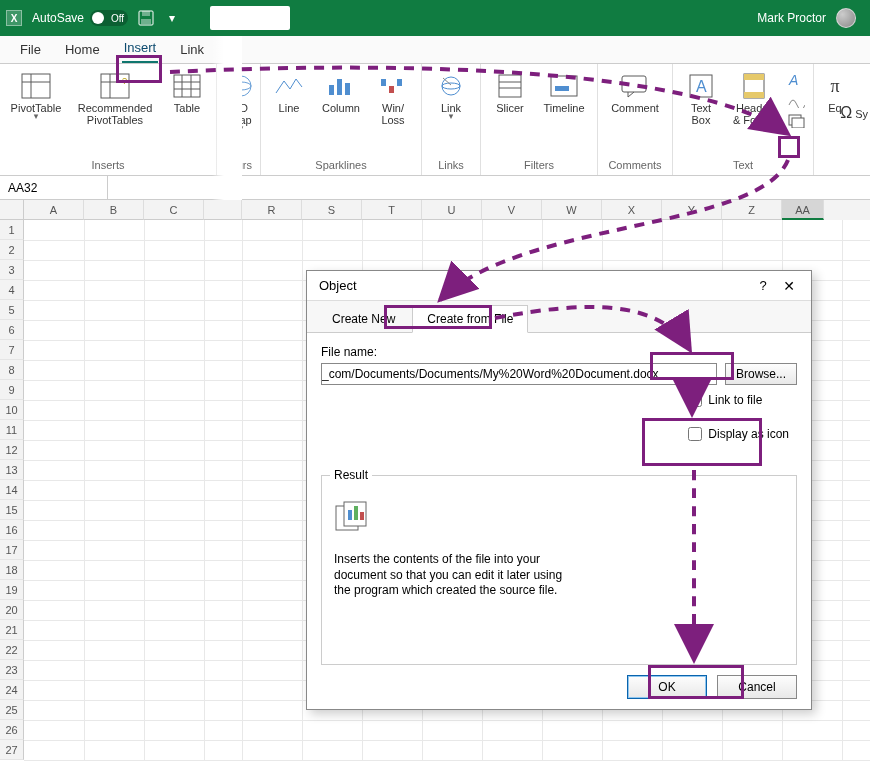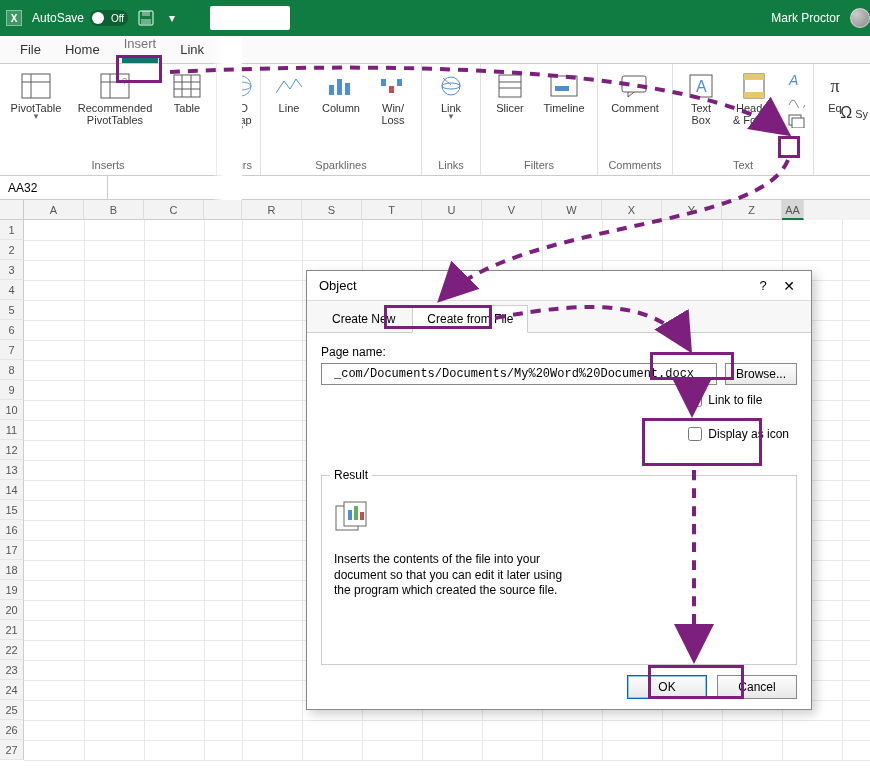--- a/index.html
+++ b/index.html
@@ -9,27 +9,27 @@
   .titlebar { height: 36px; background: #107c41; display: flex; align-items: center; color: #fff; font-size: 12px; }
   .titlebar .left { display: flex; align-items: center; gap: 10px; padding-left: 6px; }
   .app-icon { width:16px; height:16px; background:#fff3; border:1px solid #fff6; display:flex; align-items:center; justify-content:center; font-size:10px; font-weight:bold;}
   .autosave { display:flex; align-items:center; gap:6px; }
   .toggle { width:38px; height:16px; border-radius:8px; background:#0b5f32; position:relative; display:flex; align-items:center; }
   .toggle .knob { width:12px;height:12px;border-radius:50%;background:#fff;position:absolute;left:2px;}
   .toggle .lbl { font-size:10px; color:#fff; position:absolute; right:4px;}
   .save-icon { width:16px;height:16px;}
   .titlebar .qbar-drop { width:16px; color:#fff; text-align:center; }
   .titlebar .dropbox { margin-left:20px; width:80px; height:24px; background:#fff; border-radius:2px; }
-  .titlebar .right { margin-left:auto; display:flex; align-items:center; gap:10px; }
+  .titlebar .right { margin-left:auto; display:flex; align-items:center; gap:10px; padding-right:14px;}
   .avatar { width:20px; height:20px; border-radius:50%; background:radial-gradient(circle at 30% 30%,#ccc,#888); border:1px solid #fff8;}
   
   
   .menutabs { height:28px; border-bottom:1px solid #ccc; display:flex; align-items:flex-end; gap:20px; padding:0 18px; font-size:13px; color:#333; background:#fafafa;}
   .menutabs .tab { padding:4px 2px 6px 2px; cursor:default;}
-  .menutabs .tab.active { border-bottom:6px solid #0f766e; color:#737373;}
+  .menutabs .tab.active { border-bottom:2px solid #0f766e; color:#0c4a6e;}
 
   
   .ribbon { height:112px; background:#fff; border-bottom:1px solid #ccc; display:flex; font-size:11px; color:#333; position:relative; overflow:hidden;}
   .rgroup { display:flex; flex-direction:column; padding:4px 8px 0 8px; border-right:1px solid #e0e0e0;}
   .rgroup .items { display:flex; gap:8px; flex:1; align-items:flex-start; }
   .ritem { display:flex; flex-direction:column; align-items:center; width:56px; text-align:center; gap:2px; padding-top:4px;}
   .ritem.wide { width:86px; }
   .ritem .ic { width:32px; height:28px; display:flex; align-items:center; justify-content:center;}
   .ritem .lbl { font-size:11px; line-height:1.1; }
   .rgroup .gname { text-align:center; color:#666; font-size:11px; padding:2px 0 4px 0;}
@@ -59,21 +59,21 @@
   .dialog { position:absolute; left:306px; top:270px; width:506px; height:440px; background:#fff; border:1px solid #888; box-shadow:4px 4px 10px #0003; font-size:12px;}
   .dialog .titlebar2 { height:30px; display:flex; align-items:center; padding:0 8px; border-bottom:1px solid #ddd;}
   .dialog .titlebar2 .t { flex:1; font-size:13px; padding-left:4px;}
   .dialog .titlebar2 .help { width:24px; text-align:center; font-size:13px; cursor:default;}
   .dialog .titlebar2 .close { width:28px; text-align:center; font-size:14px; cursor:default;}
   .dialog .tabrow { display:flex; align-items:flex-end; height:32px; padding-left:10px; border-bottom:1px solid #ccc; background:#f7f7f7;}
   .dtab { padding:6px 14px; font-size:12px; border:1px solid transparent; border-bottom:none; margin-right:2px; background:#f7f7f7;}
   .dtab.front { background:#fff; border:1px solid #ccc; border-bottom:1px solid #fff; position:relative; top:1px;}
   .dbody { padding:12px 14px 10px 14px; position:relative; height:calc(100% - 30px - 32px - 44px);}
   .filefield { display:flex; gap:8px; align-items:center;}
-  .filefield input { flex:1; height:22px; font-size:12px; padding:0 12px; border:1px solid #888;font-family:Liberation Mono, monospace;}
+  .filefield input { flex:1; height:22px; font-size:12px; padding:0 0; border:1px solid #888;}
   .browse-btn { width:72px; height:22px; font-size:12px; background:linear-gradient(#fdfdfd,#e8e8e8); border:1px solid #888;}
   .checks { position:absolute; right:22px; top:60px; display:flex; flex-direction:column; gap:20px;}
   .chk { display:flex; align-items:center; gap:6px;}
   .chk input { width:14px; height:14px;}
   .result-box { border:1px solid #ccc; margin-top:90px; padding:10px 12px 40px 12px; position:relative; height:190px;}
   .result-box .rtitle { position:absolute; top:-8px; left:8px; background:#fff; padding:0 4px; font-size:12px;}
   .result-box .row { display:flex; gap:18px; margin-top:14px;flex-direction:column;}
   .result-box .ricon { width:40px; height:34px; }
   .result-box .rtext { font-size:12px; line-height:1.3; max-width:240px;}
   .dlg-buttons { position:absolute; bottom:10px; right:14px; display:flex; gap:10px;}
@@ -346,21 +346,21 @@
     <div class="gapcol"></div>
     <div class="colhdr">R</div>
     <div class="colhdr">S</div>
     <div class="colhdr">T</div>
     <div class="colhdr">U</div>
     <div class="colhdr">V</div>
     <div class="colhdr">W</div>
     <div class="colhdr">X</div>
     <div class="colhdr">Y</div>
     <div class="colhdr">Z</div>
-    <div class="colhdr sel" style="width:22px">AA</div>
+    <div class="colhdr sel" style="width:42px">AA</div>
   </div>
   <div class="rows">
     <div class="rownums">
       <div class="rownum">1</div>
       <div class="rownum">2</div>
       <div class="rownum">3</div>
       <div class="rownum">4</div>
       <div class="rownum">5</div>
       <div class="rownum">6</div>
       <div class="rownum">7</div>
@@ -436,21 +436,21 @@
   <div class="titlebar2">
     <div class="t">Object</div>
     <div class="help">?</div>
     <div class="close">✕</div>
   </div>
   <div class="tabrow">
     <div class="dtab">Create New</div>
     <div class="dtab front">Create from File</div>
   </div>
   <div class="dbody">
-    <div style="margin-bottom:4px;">Page name:</div>
+    <div style="margin-bottom:4px;">File name:</div>
     <div class="filefield">
       <input type="text" value="_com/Documents/Documents/My%20Word%20Document.docx" style="">
       <button class="browse-btn">Browse...</button>
     </div>
     <div class="checks">
       <label class="chk">
         <input type="checkbox" style="">
         <span>Link to file</span>
       </label>
       <label class="chk">

